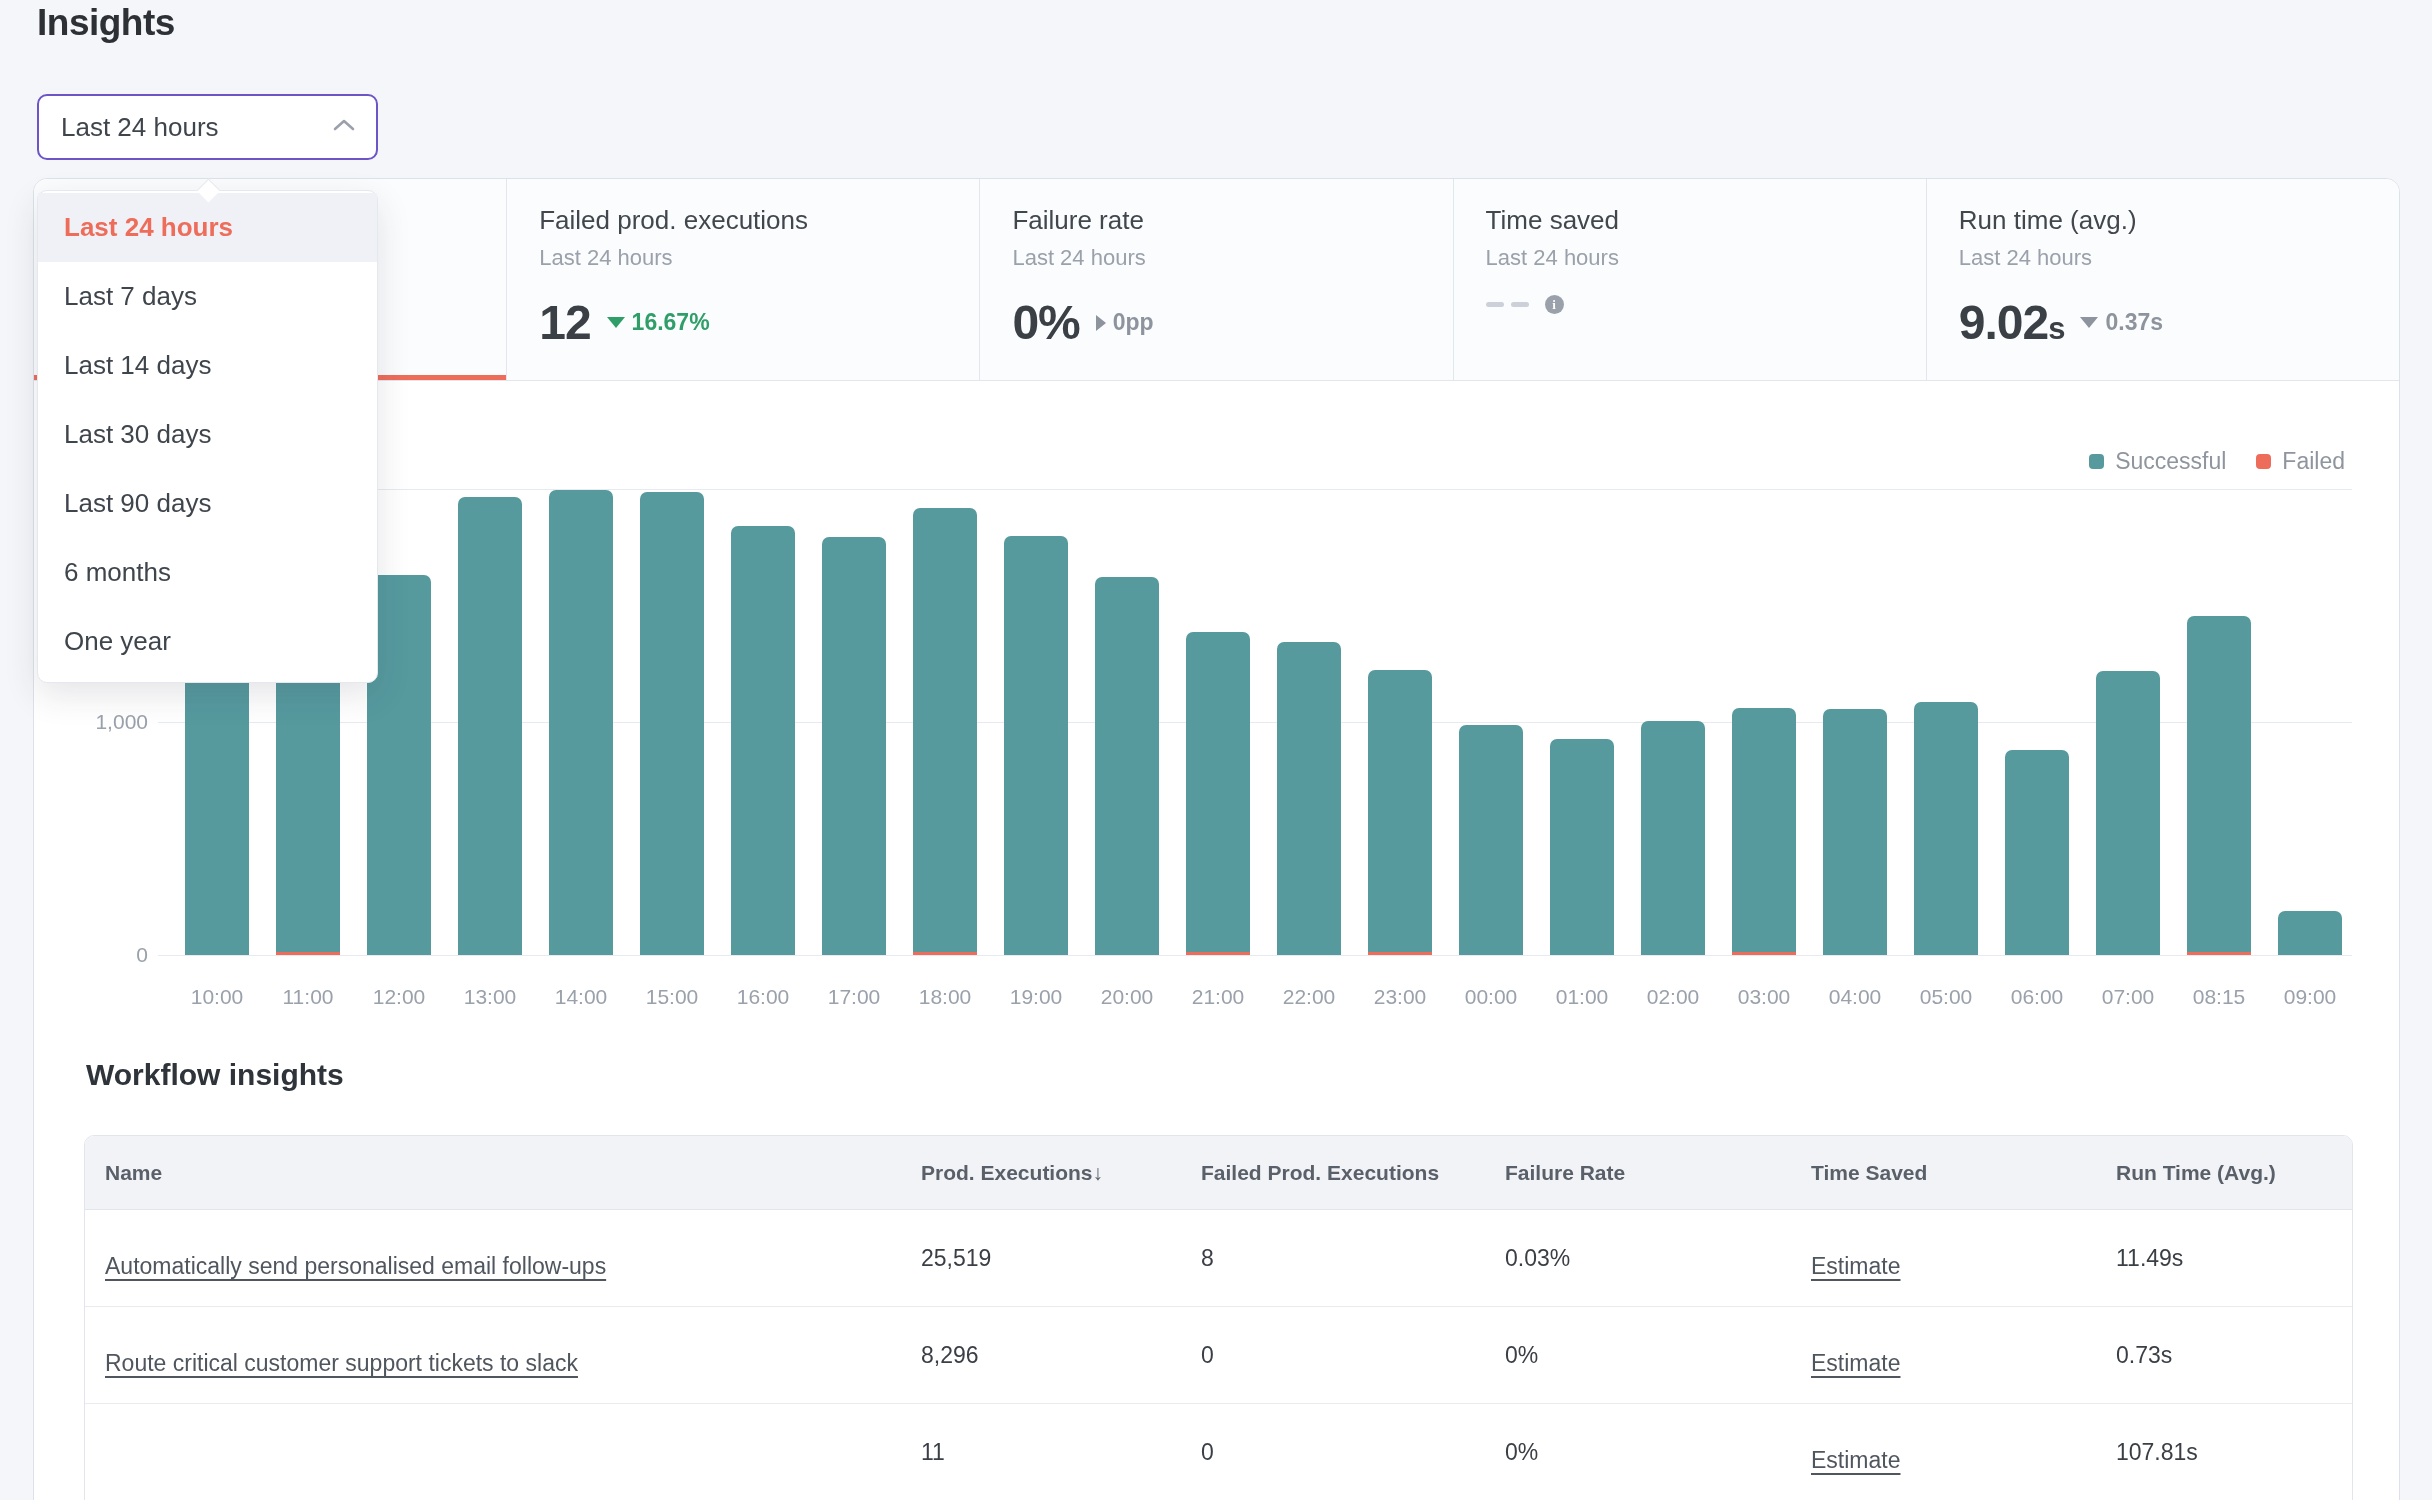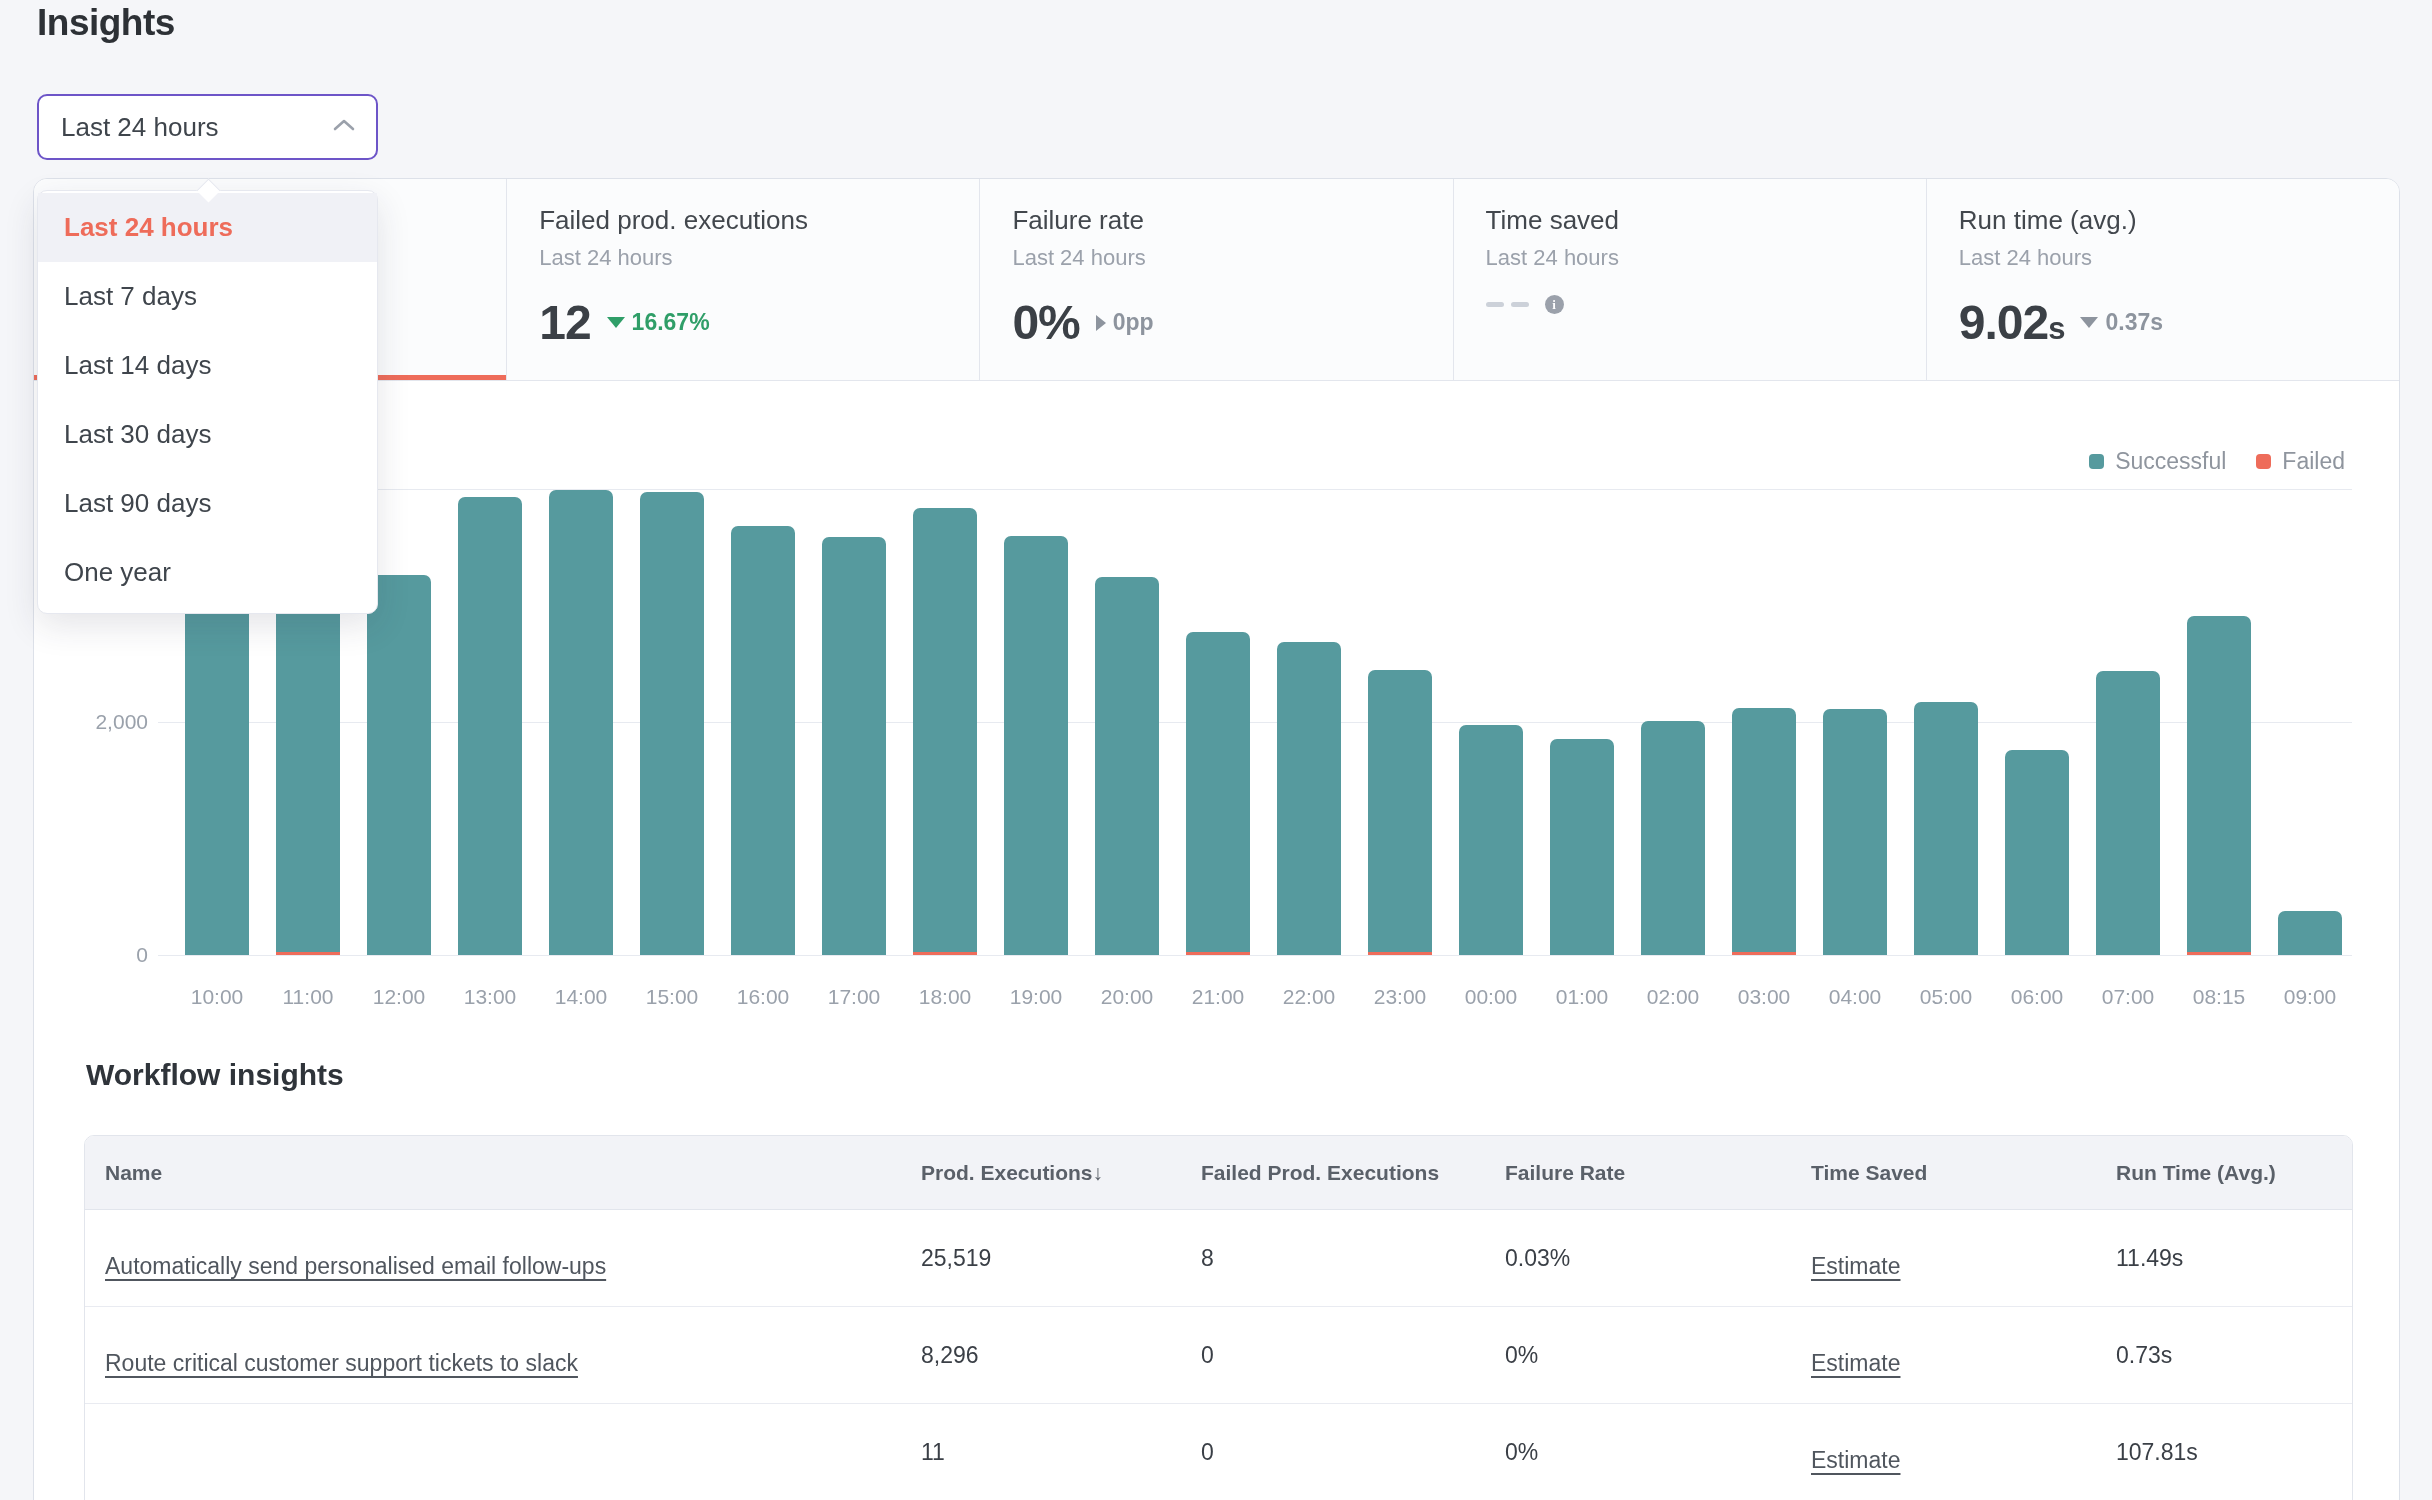--- a/index.html
+++ b/index.html
@@ -148,21 +148,21 @@
         <span class="l-lbl">Successful</span>
       </div>
       <div class="l-item">
         <span class="swatch" id="sw1" style="background: rgb(238, 108, 90);"></span>
         <span class="l-lbl">Failed</span>
       </div>
     </div>
   <div class="gridline" style="top: 48.9367px;"></div>
       <div class="gridline" style="top: 281.968px;"></div>
       <div class="gridline" style="top: 515px;"></div>
-      <div class="ytick" style="top: 269.968px;">2,000</div>
+      <div class="ytick" style="top: 269.968px;">1,000</div>
       <div class="ytick" style="top: 503px;">0</div>
       <div class="bar" style="left: 185px; top: 165px; height: 350px;">
         <div class="b-succ" style="background:#569a9e"></div>
       </div>
       <div class="xtick" style="left: 171px;">10:00</div>
       <div class="bar" style="left: 276px; top: 158px; height: 357px;">
         <div class="b-succ" style="background:#569a9e"></div>
         <div class="b-fail" style="background:#ee6c5a;height:3px"></div>
       </div>
       <div class="xtick" style="left: 262px;">11:00</div>
@@ -307,16 +307,17 @@
       </div>
     </div>
 
   <div class="menu" id="timeMenu">
     <div class="notch"></div>
   <div class="menu-item selected" style="color: rgb(238, 108, 90);">Last 24 hours</div>
       <div class="menu-item">Last 7 days</div>
       <div class="menu-item">Last 14 days</div>
       <div class="menu-item">Last 30 days</div>
       <div class="menu-item">Last 90 days</div>
+      <div class="menu-item">6 months</div>
       <div class="menu-item">One year</div>
     </div>
 
 </div>
 
 </body></html>

